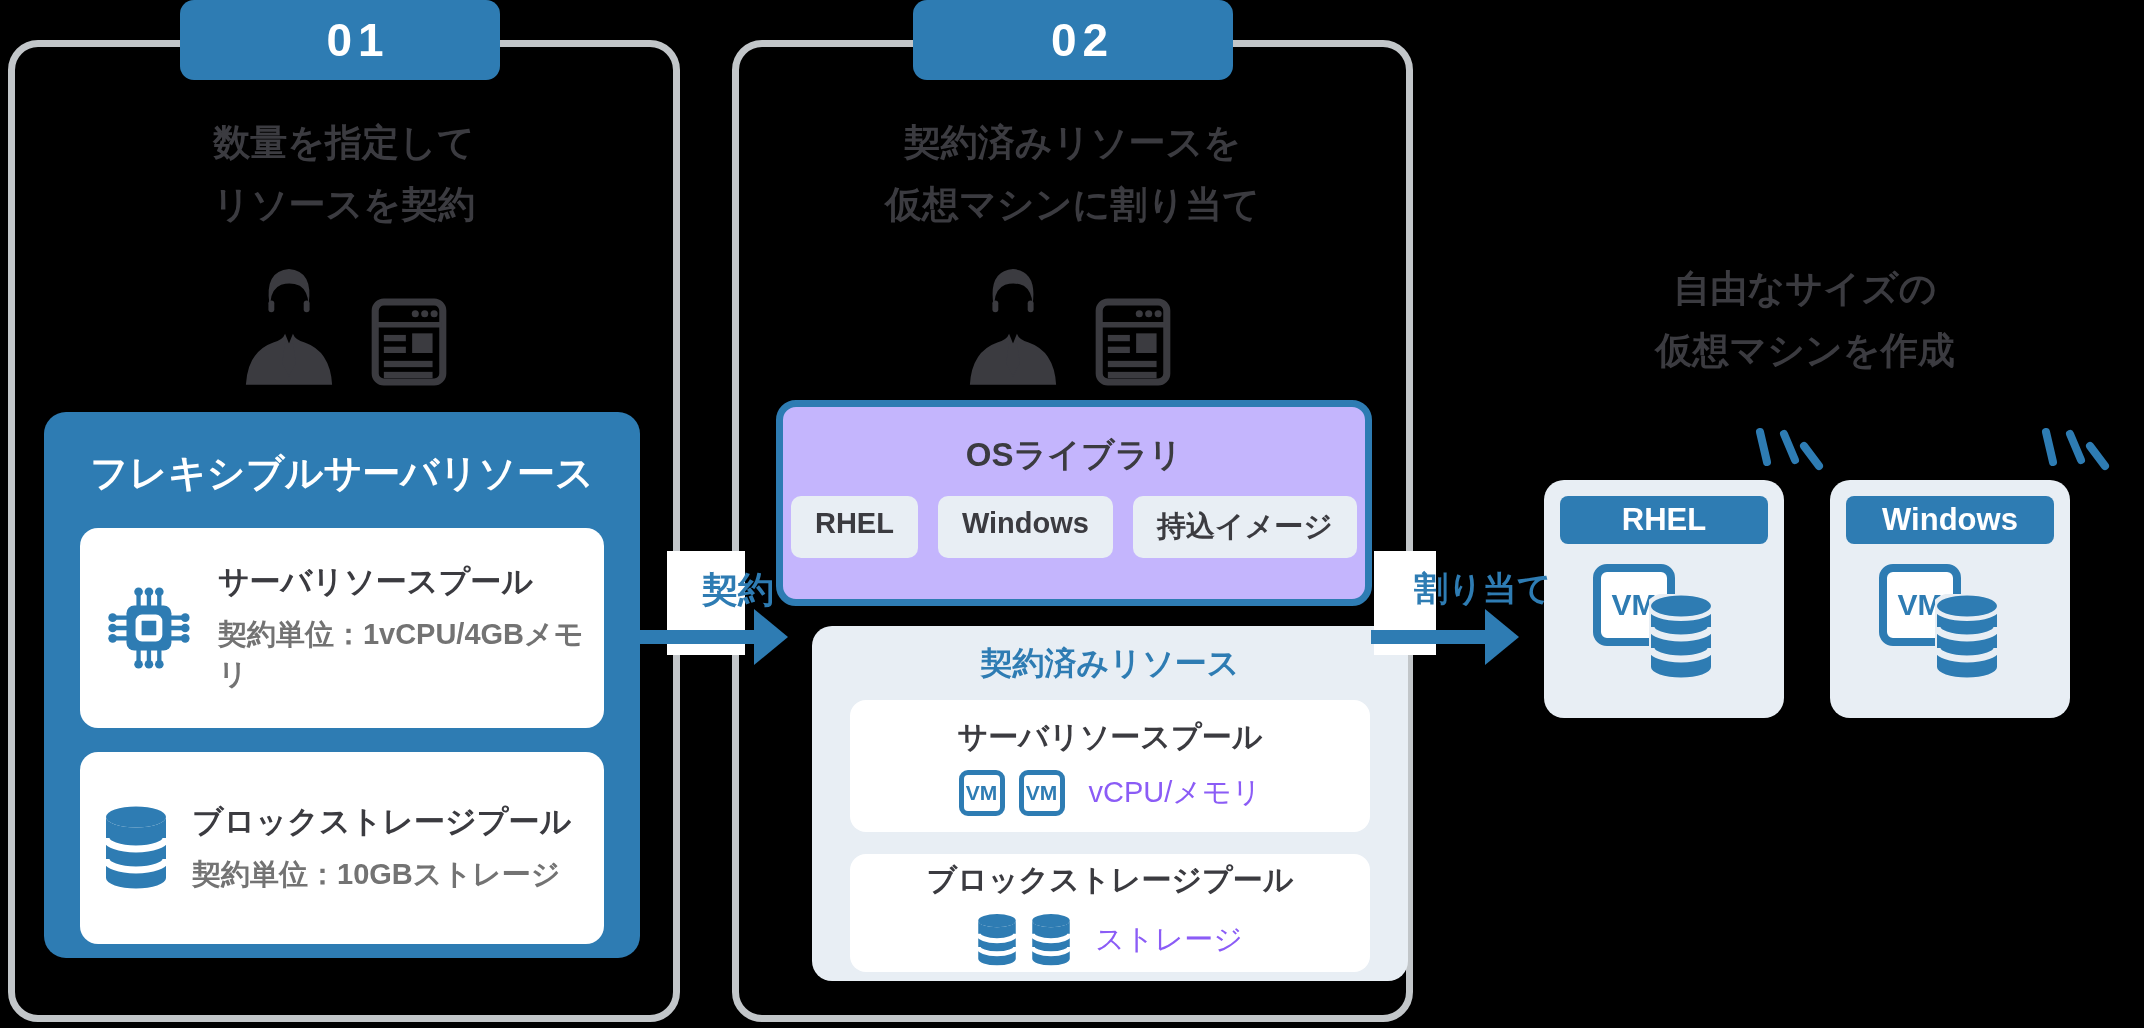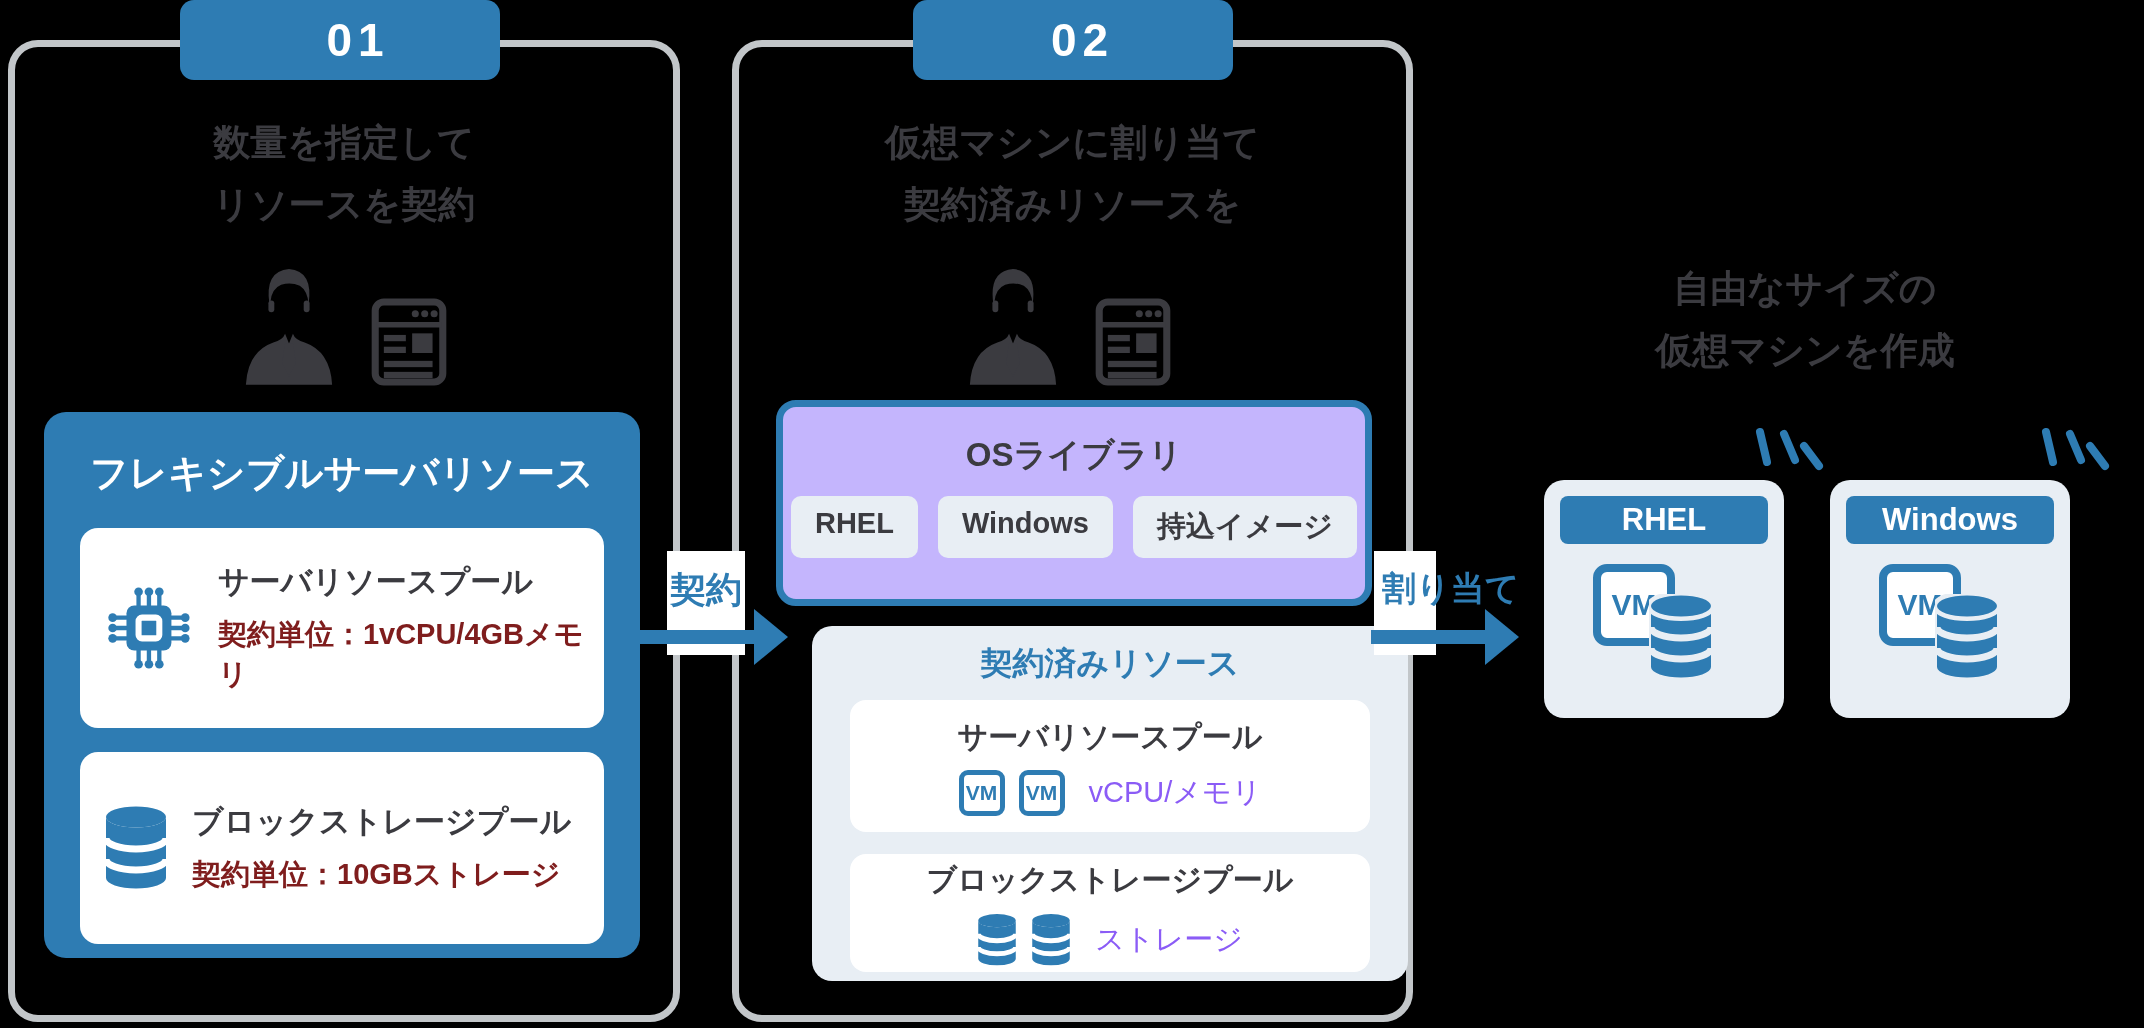--- a/index.html
+++ b/index.html
@@ -23,33 +23,33 @@
   .actors { position:absolute; top:256px; display:flex; align-items:flex-end; gap:30px; z-index:2; }
   .a1 { left:240px; } .a2 { left:964px; }
 
   
   .bluebox { position:absolute; left:44px; top:412px; width:596px; height:546px; background:#2E7CB3; border-radius:22px; z-index:2; }
   .bluebox-title { margin-top:36px; text-align:center; color:#fff; font-size:38px; font-weight:700; }
   .pool-card { position:absolute; left:36px; width:524px; background:#fff; border-radius:18px; display:flex; align-items:center; padding-left:24px; gap:24px; }
   .pc1 { top:116px; height:200px; }
   .pc2 { top:340px; height:192px; }
   .pool-title { font-size:31px; font-weight:700; color:#3B3B40; }
-  .pool-sub { font-size:29px; font-weight:600; color:#7f1d1d; margin-top:12px; }
+  .pool-sub { font-size:29px; font-weight:600; color:#737373; margin-top:12px; }
 
   
   .arrow-line { position:absolute; height:14px; background:#2E7CB3; z-index:4; }
   .al1 { left:640px;  top:630px; width:114px; }
   .al2 { left:1371px; top:630px; width:114px; }
   .arrow-head { position:absolute; width:0; height:0; border-top:28px solid transparent; border-bottom:28px solid transparent; border-left:34px solid #2E7CB3; z-index:4; }
   .ah1 { left:754px;  top:609px; }
   .ah2 { left:1485px; top:609px; }
   .arrow-label-box { position:absolute; top:551px; height:104px; background:#fff; z-index:3; }
   .alb1 { left:667px;  width:78px; }
   .alb2 { left:1374px; width:62px; }
-  .arrow-label { position:absolute; top:566px; color:#2E7CB3; font-weight:700; z-index:5; white-space:nowrap; }
+  .arrow-label { position:absolute; top:566px; color:#2E7CB3; font-weight:700; z-index:5; white-space:nowrap;margin-left:32px; }
   .alab1 { left:667px; width:78px; text-align:center; font-size:36px; }
   .alab2 { left:1382px; font-size:34px; }
 
   
   .os-box { position:absolute; left:776px; top:400px; width:596px; height:206px; background:#c4b5fd; border:7px solid #2E7CB3; border-radius:20px; z-index:2; }
   .os-title { margin-top:26px; text-align:center; font-size:33px; font-weight:700; color:#3B3B40; }
   .chips { display:flex; justify-content:center; gap:20px; margin-top:18px; }
   .chip { background:#E8EEF4; border-radius:10px; padding:11px 24px; font-size:29px; font-weight:700; color:#3B3B40; }
 
   
@@ -165,22 +165,22 @@
   </div>
 
   <div class="arrow-label-box alb1"></div>
   <div class="arrow-line al1"></div>
   <div class="arrow-head ah1"></div>
   <div class="arrow-label alab1">契約</div>
 
   <div class="panel p2"></div>
   <div class="badge b2">02</div>
   <div class="step-heading sh2">
+    <div>契約済みリソースを</div>
     <div>仮想マシンに割り当て</div>
-    <div>契約済みリソースを</div>
   </div>
 
   <div class="actors a2">
     <svg width="98" height="130" viewBox="0 0 100 130" fill="#3B3B40">
       <path d="M30,48 Q25,14 50,12 Q75,14 70,48 Q69,34 61,29 Q52,25 42,28 Q32,32 31,46 Z"></path>
       <rect x="29" y="44" width="6" height="12" rx="3"></rect>
       <rect x="65" y="44" width="6" height="12" rx="3"></rect>
       <path d="M6,130 Q8,96 34,87 Q44,84 46,78 L50,88 L54,78 Q56,84 66,87 Q92,96 94,130 Z"></path>
       <path d="M46,88 L54,88 L57,108 L50,122 L43,108 Z"></path>
     </svg>

